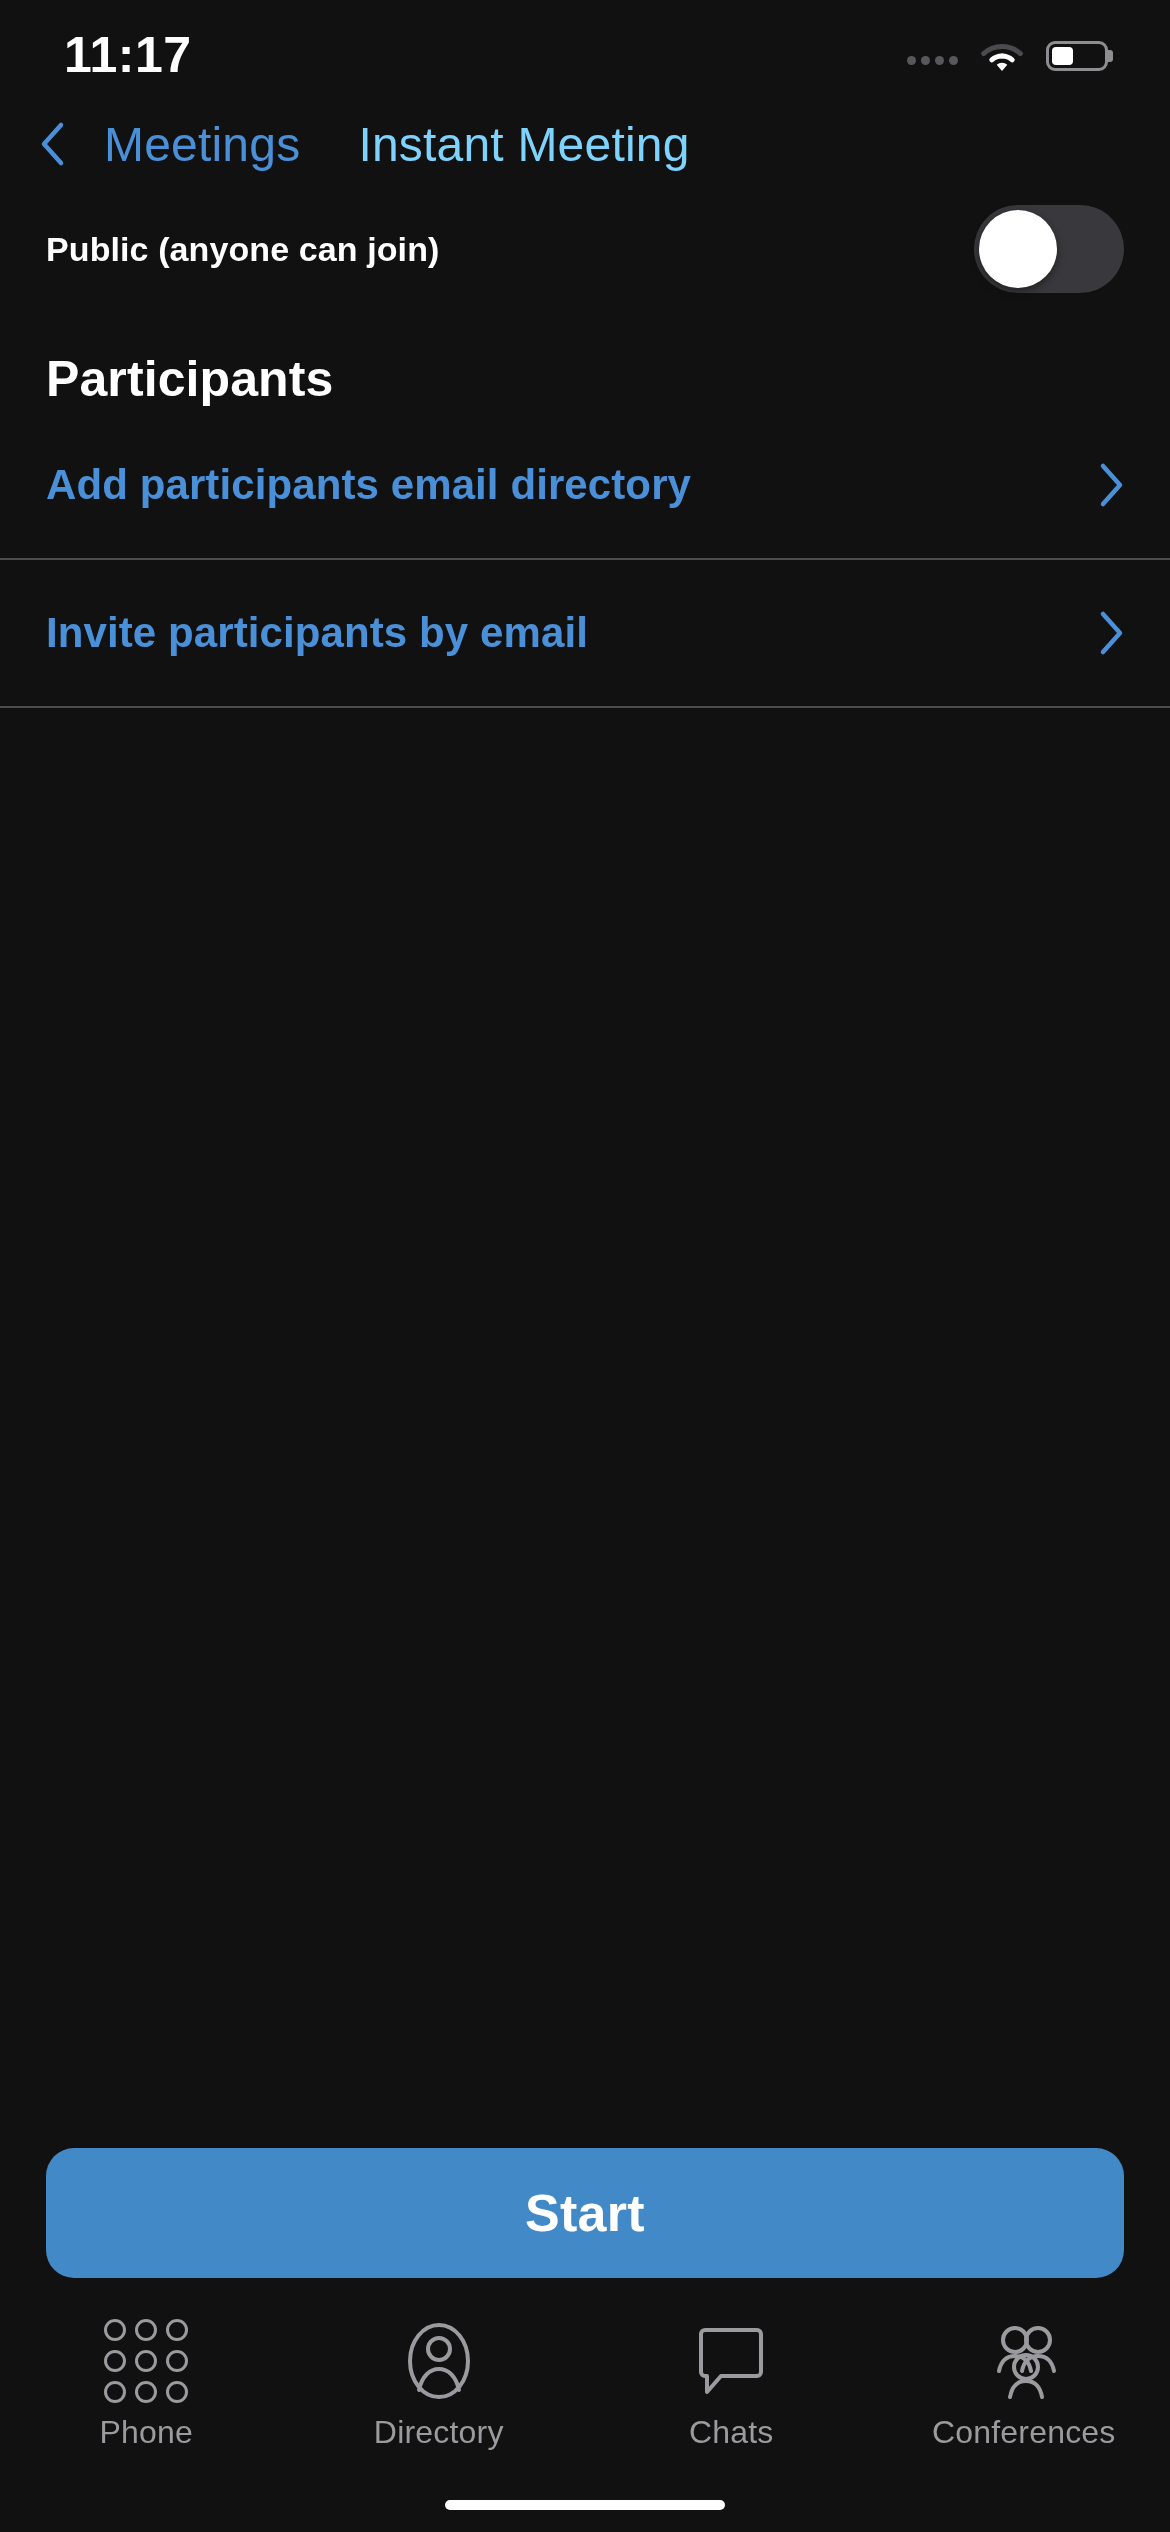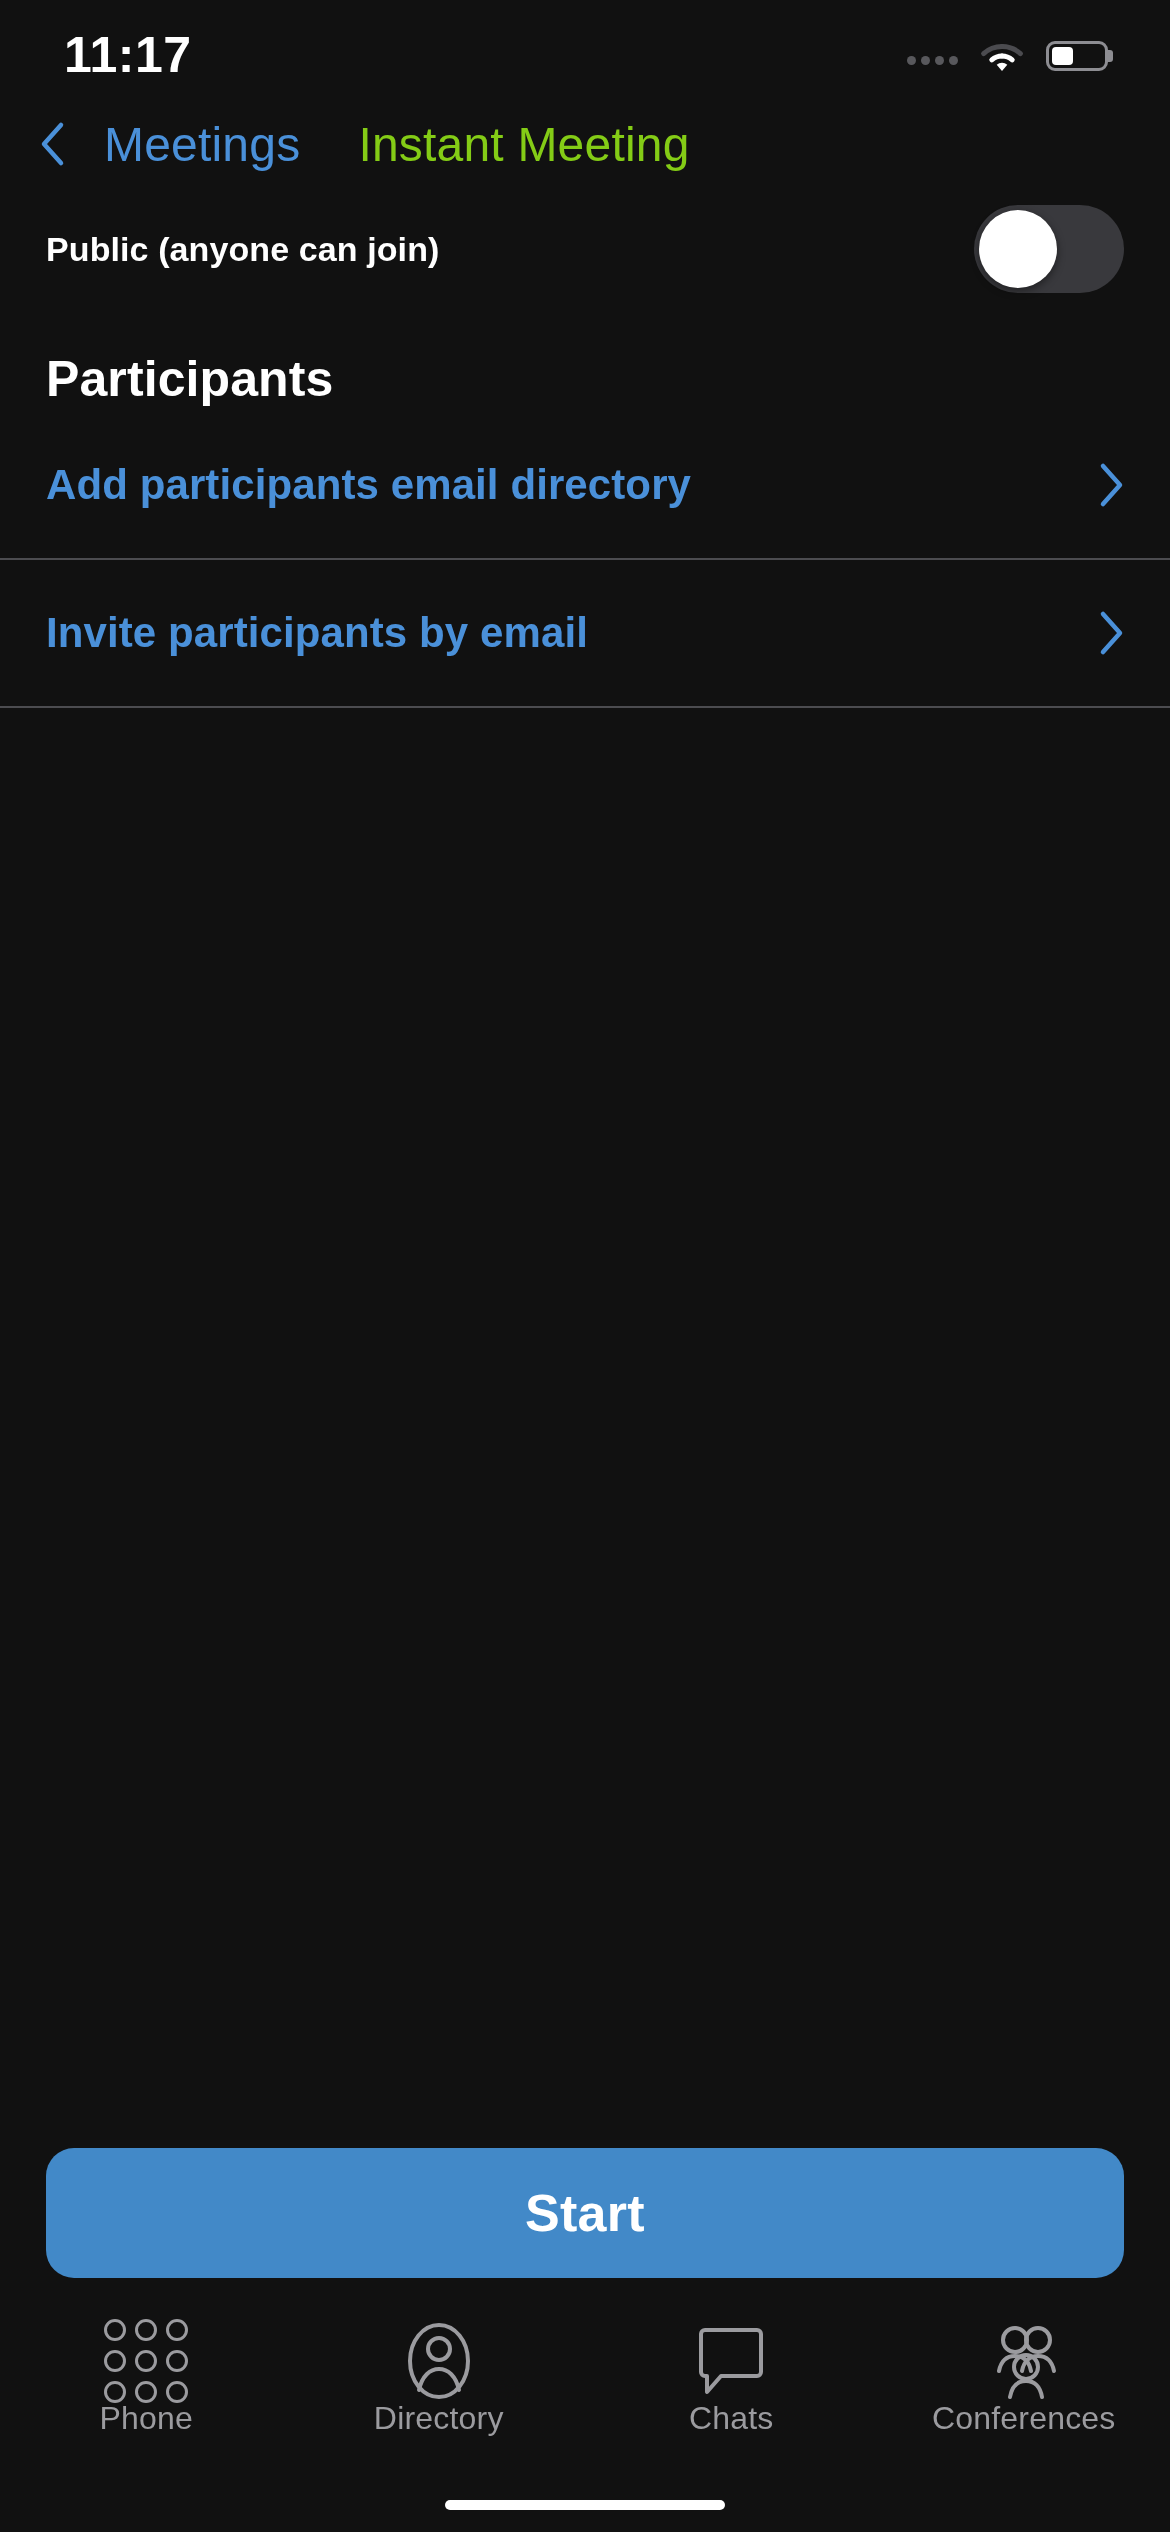--- a/index.html
+++ b/index.html
@@ -37,21 +37,21 @@
   }
 
   
   .nav-bar{
     position:absolute; top:94px; left:0; width:1170px; height:100px;
     display:flex; align-items:center; padding-left:40px;
   }
   .nav-back{ display:flex; align-items:center; gap:18px; cursor:pointer; }
   .chev-back{ width:26px; height:46px; display:block; }
   .nav-back-label{ font-size:48px; color:#4A90D9; font-weight:400; letter-spacing:0.2px;margin-left:20px; }
-  .nav-title{ font-size:48px; color:#84cc16; font-weight:400; margin-left:58px; letter-spacing:0.2px; }
+  .nav-title{ font-size:48px; color:#7dd3fc; font-weight:400; margin-left:58px; letter-spacing:0.2px; }
 
   
   .content{ position:absolute; top:194px; left:0; width:1170px; }
 
   .row-toggle{
     height:110px; display:flex; align-items:center; justify-content:space-between;
     padding:0 46px 0 46px;
   }
   .row-toggle-label{ font-size:34px; font-weight:700; color:#ffffff; letter-spacing:0.1px; }
   .switch{
@@ -87,21 +87,21 @@
   .start-label{ font-size:52px; color:#ffffff; font-weight:700; letter-spacing:0.3px; }
 
   
   .tab-bar{
     position:absolute; left:0; top:2306px; width:1170px; height:166px;
     display:flex; align-items:flex-start; justify-content:space-around;
     padding-top:16px;
   }
   .tab-item{
     width:234px; display:flex; flex-direction:column; align-items:center;
-    cursor:pointer;
+    gap:14px; cursor:pointer;
   }
   .tab-icon{ height:78px; display:flex; align-items:center; justify-content:center; }
   .tab-label{ font-size:32px; color:#9b9b9f; letter-spacing:0.2px; }
   .tab-item.active .tab-label{ color:#4A90D9; }
 
   
   .dialpad{ display:grid; grid-template-columns:repeat(3,1fr); gap:9px; }
   .dialpad i{
     display:block; width:22px; height:22px; border-radius:50%;
     border:3px solid #9b9b9f;

